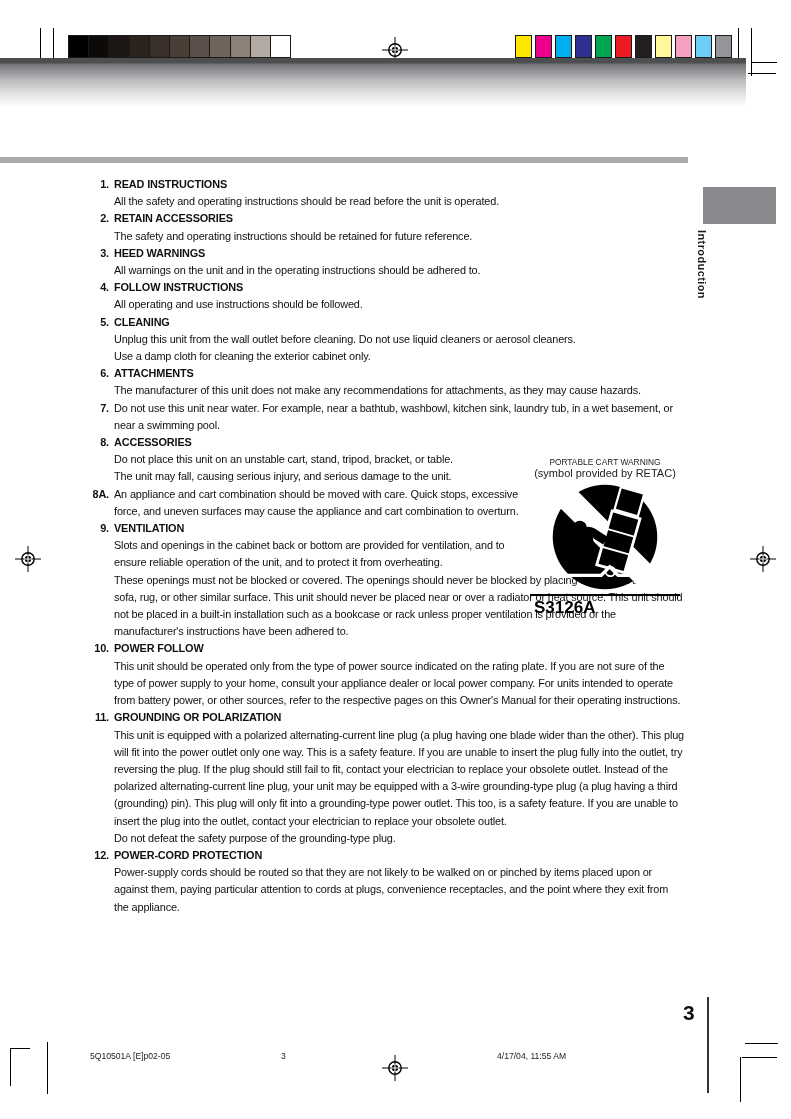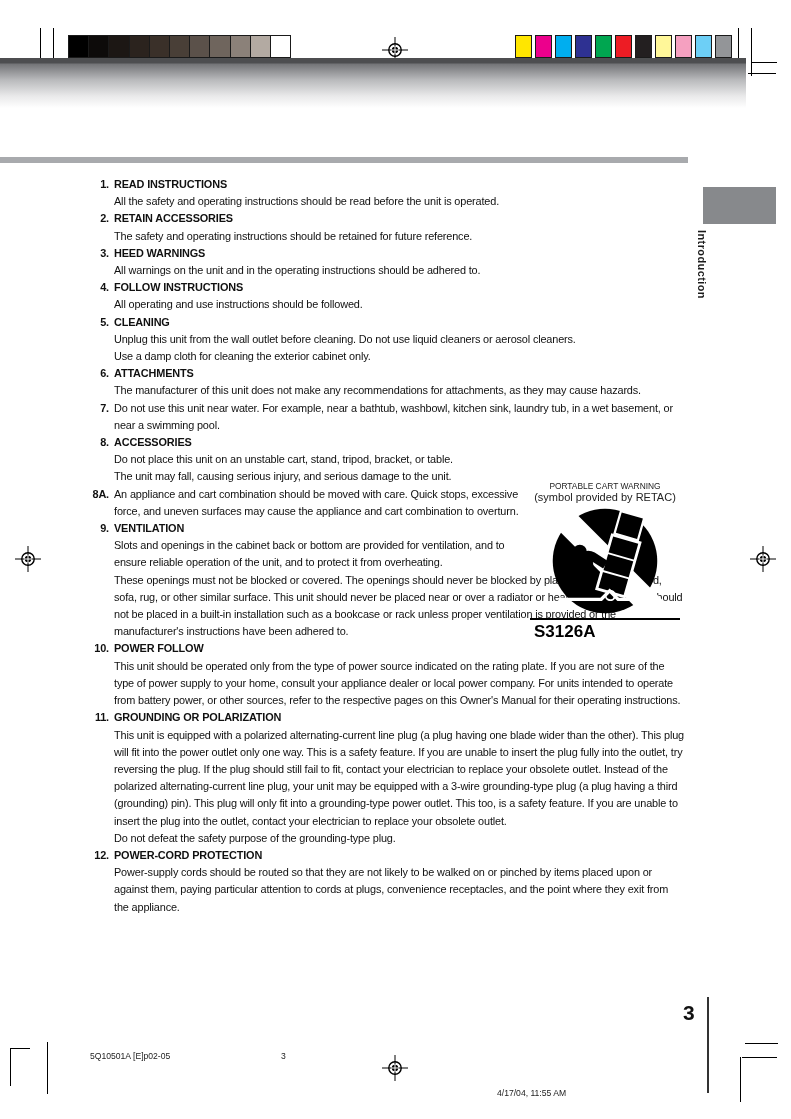--- a/index.html
+++ b/index.html
@@ -45,31 +45,31 @@
   .content { position:absolute; left:80px; top:176px; width:604px; font-size:10.9px; line-height:17.2px; letter-spacing:-0.15px; color:#101010; }
   .item { display:flex; }
   .inum { width:34px; min-width:34px; text-align:right; padding-right:5px; font-weight:bold; }
   .itext { flex:1; }
   .ititle { font-weight:bold; }
   .itext p { width:570px; }
   .itext p.narrow { width:415px; }
 
   
   .cart-box { position:absolute; left:528px; top:457px; width:154px; text-align:center; }
-  .cart-title { font-size:8.4px; letter-spacing:0; line-height:10.5px; color:#222;margin-top:24px; }
+  .cart-title { font-size:8.4px; letter-spacing:0; line-height:10.5px; color:#222; }
   .cart-sub   { font-size:11px; letter-spacing:0; line-height:10.5px; color:#222; }
   .cart-box svg { display:block; margin:3px auto 0 auto; }
   .cart-line { width:150px; height:2px; background:#000; margin:1px auto 0 auto; }
   .cart-code { text-align:left; font-size:17px; font-weight:bold; margin:2px 0 0 6px; color:#000; }
 
   
   .footer-text { position:absolute; font-size:8.6px; letter-spacing:0; color:#222; }
   .f-ref  { left:90px;  top:1051px; }
   .f-num  { left:281px; top:1051px; }
-  .f-time { left:497px; top:1088px; }
+  .f-time { left:497px; top:1051px; }
   .pagenum { position:absolute; left:683px; top:1001px; font-size:21px; font-weight:bold; color:#111; }
   .pagenum-line { position:absolute; left:707px; top:997px; width:2px; height:96px; background:#333; }
 </style>
 </head>
 <body>
 
 <div class="page">
 
   <div class="calbar grayscale-bar">
       <div class="swatch" style="background: rgb(0, 0, 0);"></div>

